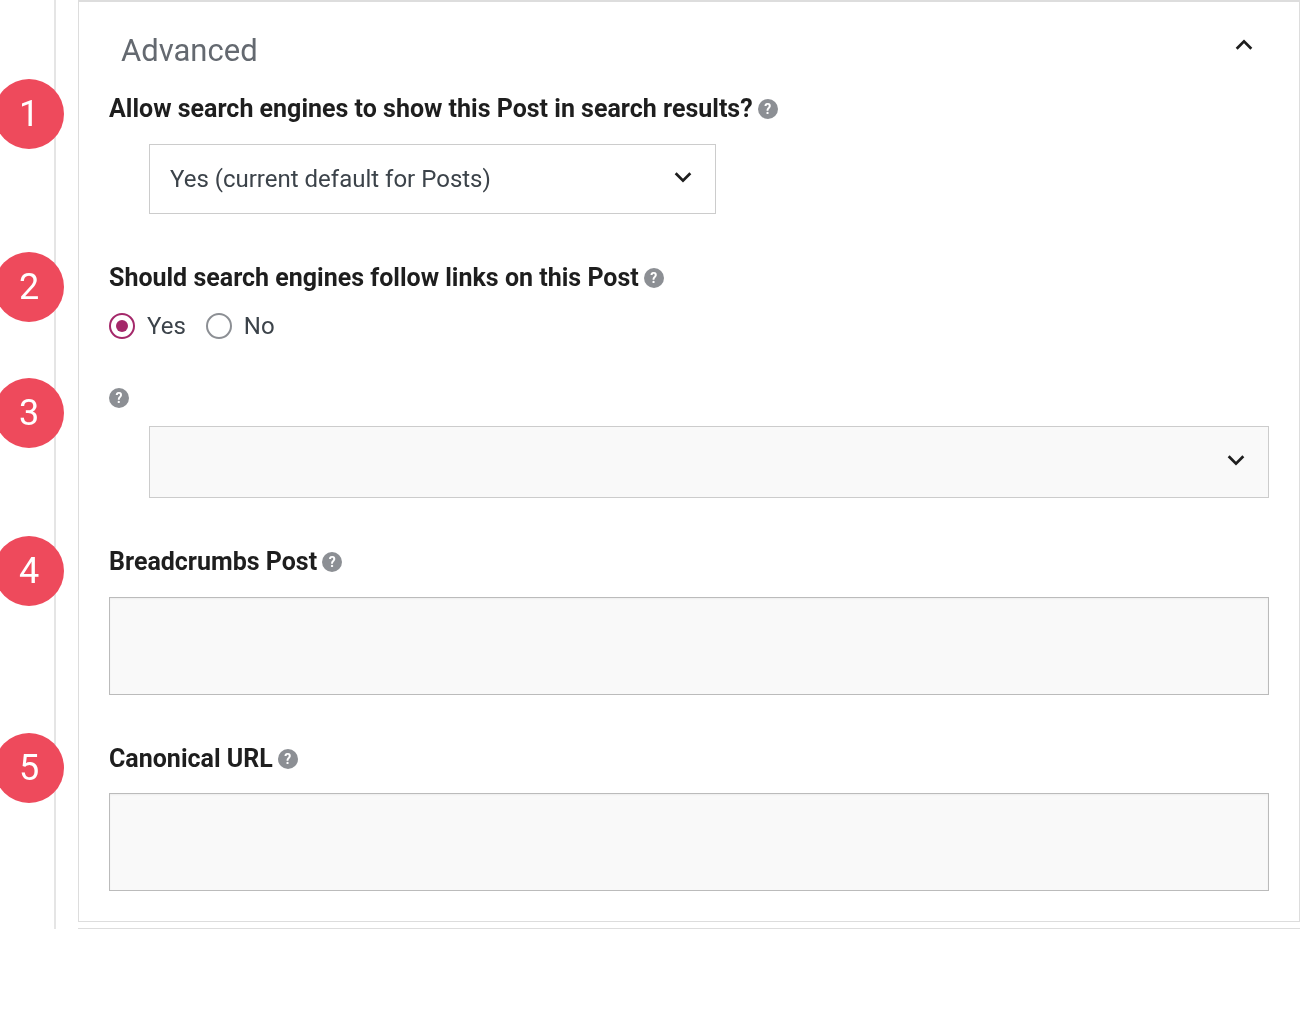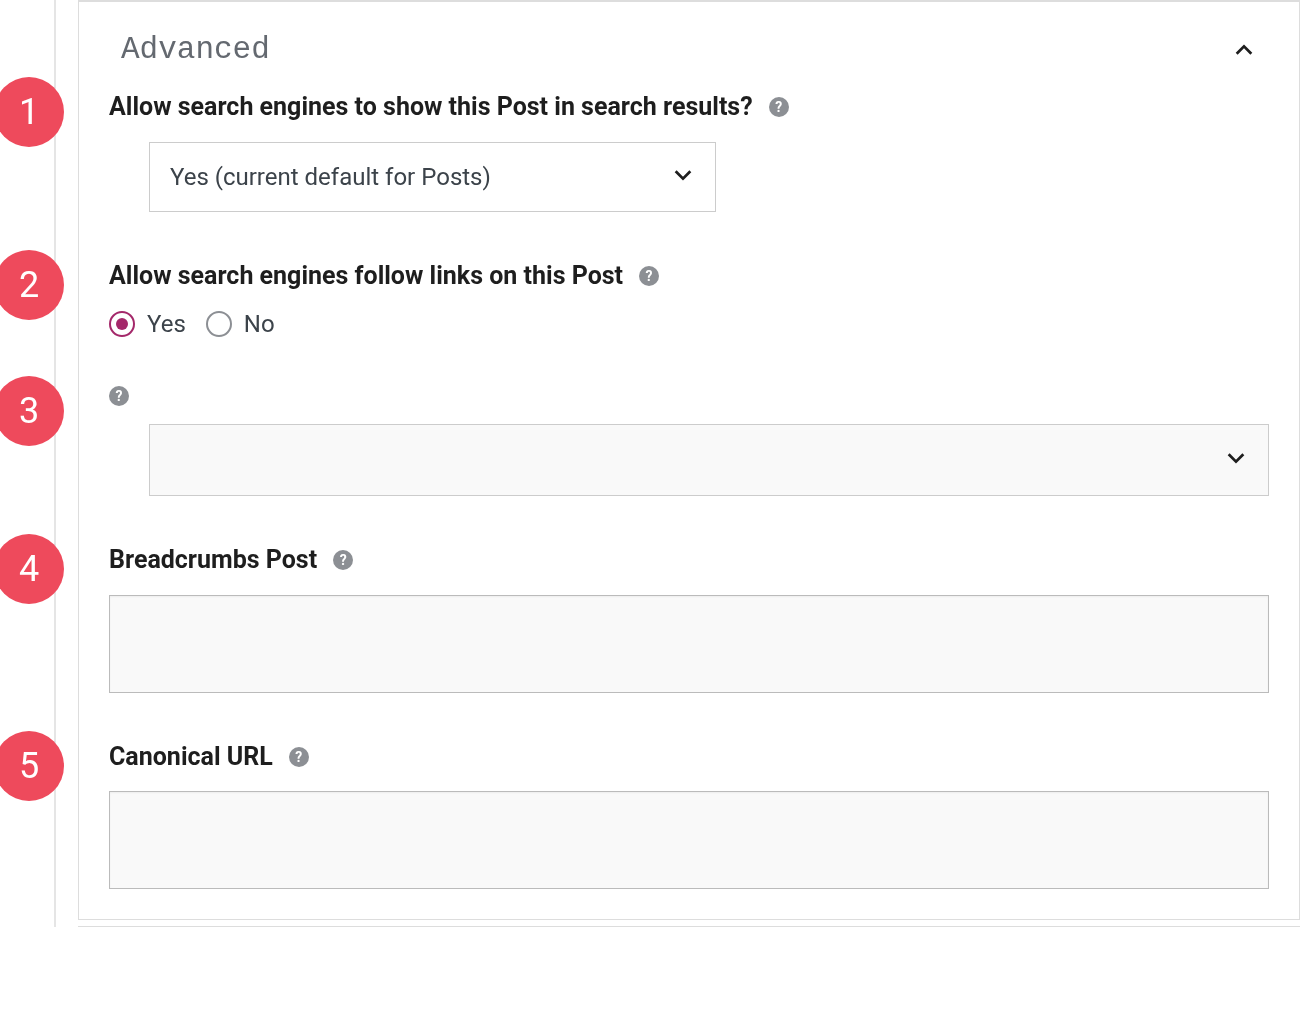--- a/index.html
+++ b/index.html
@@ -31,24 +31,22 @@
       background: #fff;
       position: relative;
     }
     .panel-top-edge {
       border-top: 1px solid #ddd;
       margin-left: 24px;
       margin-bottom: 0;
     }
     .section-header {
       display: flex;
-      align-items: center;
       justify-content: space-between;
       padding: 30px 42px 24px 42px;
-      font-family: Liberation Mono, monospace;
     }
     .section-header h2 {
       font-size: 31px;
       font-weight: 400;
       color: #646970;
     }
     .chevron-up {
       width: 26px;
       height: 26px;
       display: flex;
@@ -63,21 +61,21 @@
       stroke-width: 3;
       fill: none;
     }
     .field-block {
       padding: 0 30px 48px 30px;
       position: relative;
     }
     .field-label-row {
       display: flex;
       align-items: center;
-      gap: 16px;
+      gap: 5px;
       margin-bottom: 18px;
     }
     .field-label {
       font-size: 25px;
       font-weight: 700;
       color: #1e1e1e;
       line-height: 1.3;
     }
     .help-icon {
       width: 20px;
@@ -225,21 +223,21 @@
           <svg viewBox="0 0 24 24">
               <polyline points="4,8 12,16 20,8"></polyline>
             </svg>
         </div>
       </div>
     </div>
 
     <div class="field-block">
       <div class="annotation-badge" style="top:-10px;">2</div>
       <div class="field-label-row">
-        <span class="field-label">Allow search engines follow links on this Post</span>
+        <span class="field-label">Should search engines follow links on this Post</span>
         <span class="help-icon">?</span>
       </div>
       <div class="radio-row">
         <div class="radio-item">
           <div class="radio-circle selected">
             <div class="radio-dot"></div>
           </div>
           <span class="radio-label">Yes</span>
         </div>
         <div class="radio-item">

